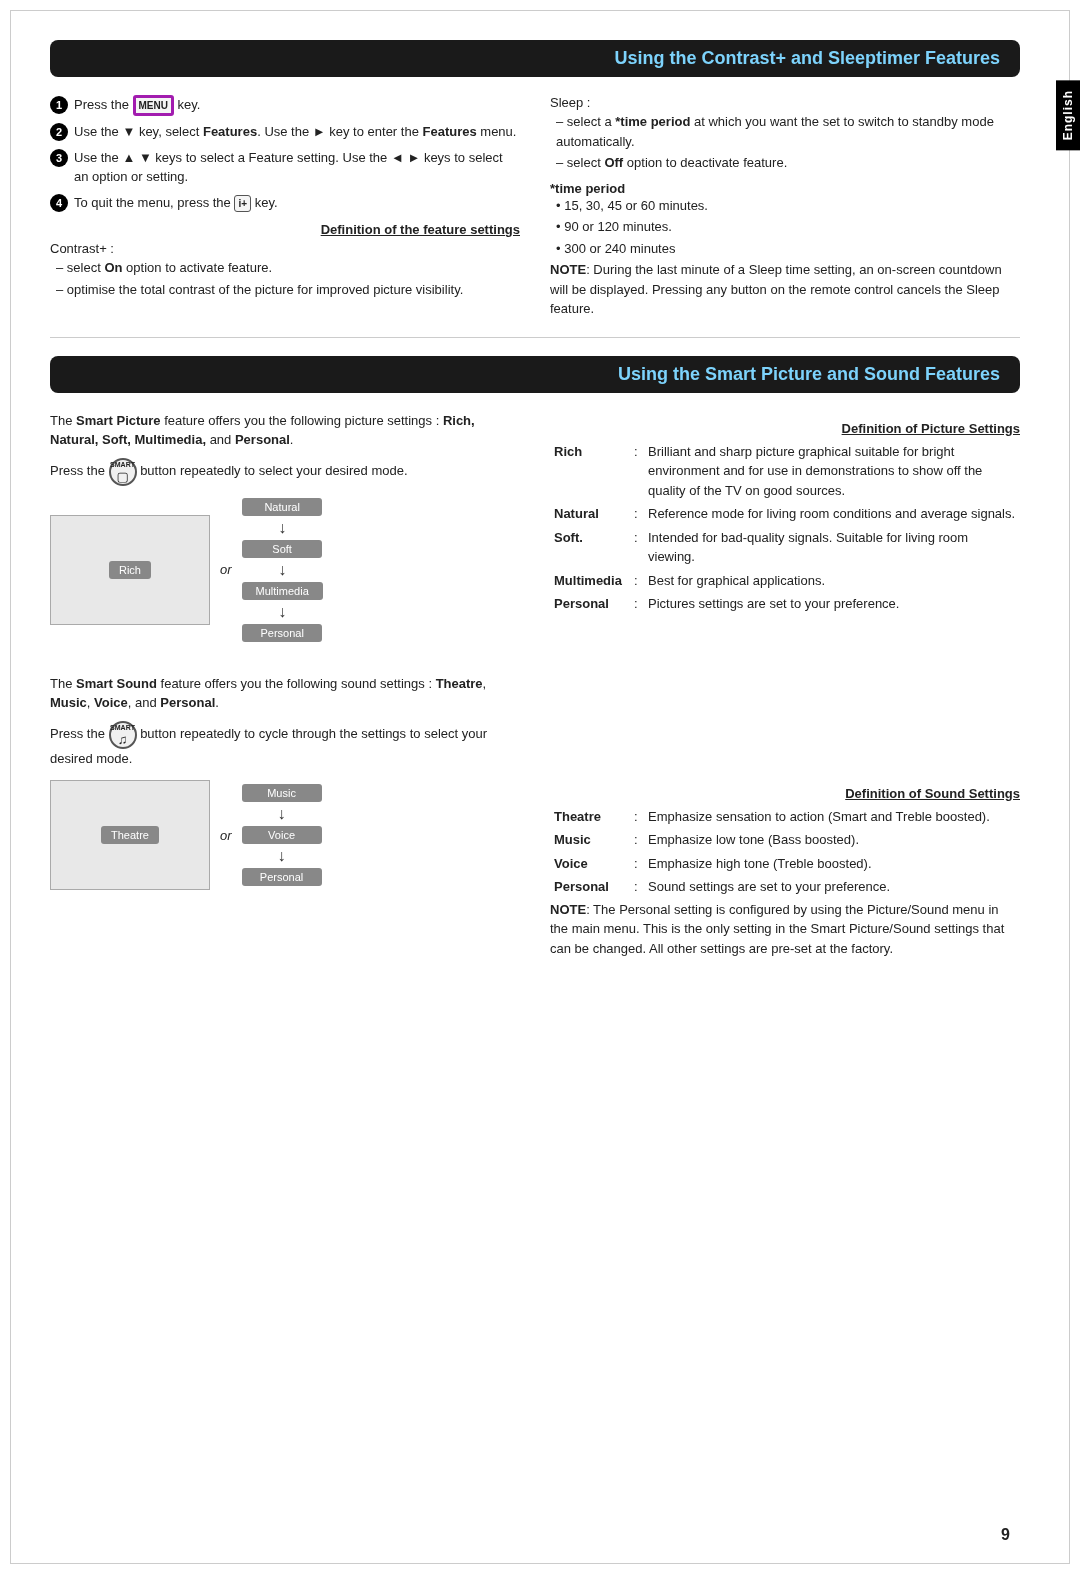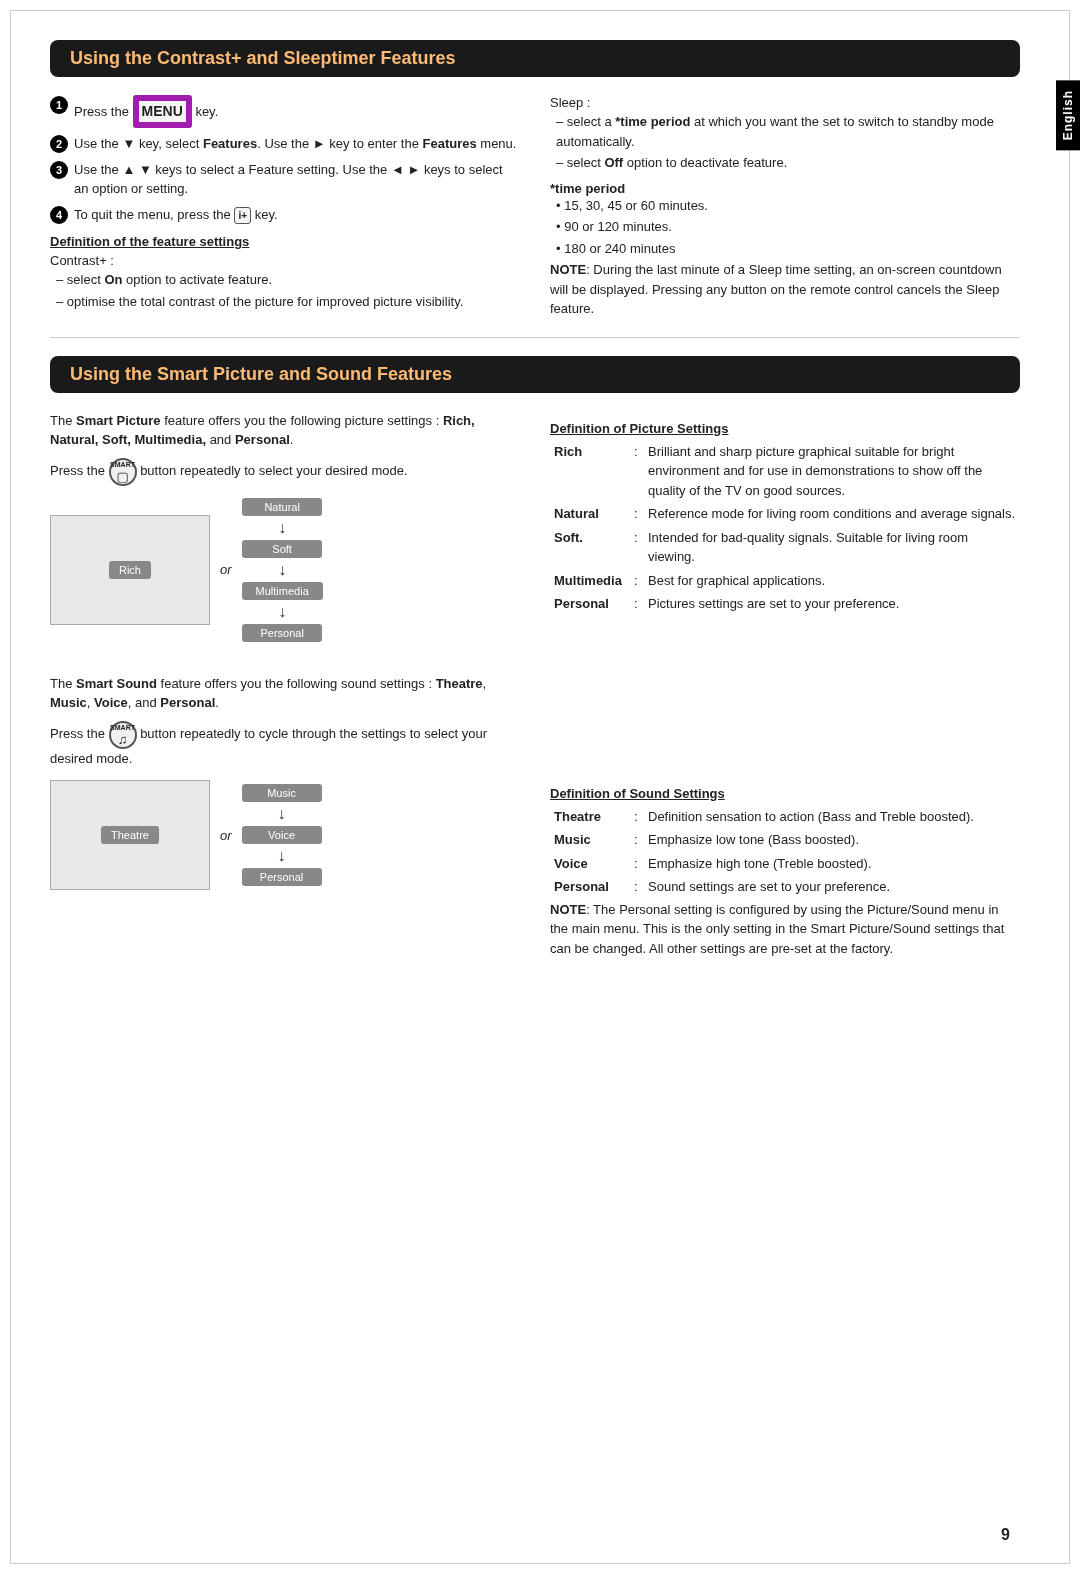--- a/index.html
+++ b/index.html
@@ -32,24 +32,24 @@
       transform: rotate(180deg);
       font-size: 12px;
       font-weight: bold;
       padding: 10px 5px;
       letter-spacing: 1px;
     }
 
     
     .section-header {
       background: #1a1a1a;
-      color: #fdba74;
+      color: #7dd3fc;
       font-size: 18px;
       font-weight: bold;
-      text-align: left;
+      text-align: right;
       padding: 8px 20px;
       border-radius: 8px;
       margin-bottom: 18px;
       margin-top: 10px;
     }
 
     .section {
       margin-bottom: 10px;
     }
 
@@ -100,20 +100,21 @@
     }
 
     .bold { font-weight: bold; }
 
     .def-heading {
       font-weight: bold;
       font-size: 13px;
       text-decoration: underline;
       margin-bottom: 4px;
       margin-top: 10px;
+      text-align: right;
     }
 
     .sub-heading {
       font-weight: normal;
       margin-bottom: 2px;
     }
 
     .dash-list {
       list-style: none;
       margin-left: 6px;
@@ -233,24 +234,24 @@
     }
 
     hr.section-divider {
       border: none;
       border-top: 1px solid #ccc;
       margin: 18px 0;
     }
 
     .inline-icon-menu {
       display: inline-block;
-      border: 6px solid #a21caf;
+      border: 3px solid #a21caf;
       border-radius: 3px;
       padding: 0 3px;
-      font-size: 14px;
+      font-size: 10px;
       background: #f5f5f5;
       font-weight: bold;
     }
 
     .inline-icon-info {
       display: inline-block;
       border: 1px solid #555;
       border-radius: 3px;
       padding: 0 3px;
       font-size: 10px;
@@ -304,21 +305,21 @@
         <li>select a <span class="bold">*time period</span> at which you want the set to switch to standby mode automatically.</li>
         <li>select <span class="bold">Off</span> option to deactivate feature.</li>
       </ul>
 
       <div style="margin-top:8px;">
         <span class="bold">*time period</span>
       </div>
       <ul class="bullet-list">
         <li>15, 30, 45 or 60 minutes.</li>
         <li>90 or 120 minutes.</li>
-        <li>180 or 240 minutes</li>
+        <li>300 or 240 minutes</li>
       </ul>
 
       <div class="note-box">
         <span class="bold">NOTE</span><span>: During the last minute of a Sleep time setting, an on-screen countdown will be displayed. Pressing any button on the remote control cancels the Sleep feature.</span>
       </div>
     </div>
   </div>
 </div>
 
 <hr class="section-divider">
@@ -419,21 +420,21 @@
         </table>
 
       <div style="height: 160px;"></div>
 
       <div class="def-heading">Definition of Sound Settings</div>
       <table class="def-table">
         <tbody>
             <tr>
           <td>Theatre</td>
           <td class="colon-col">:</td>
-          <td>Definition sensation to action (Bass and Treble boosted).</td>
+          <td>Emphasize sensation to action (Smart and Treble boosted).</td>
         </tr>
         <tr>
           <td>Music</td>
           <td class="colon-col">:</td>
           <td>Emphasize low tone (Bass boosted).</td>
         </tr>
         <tr>
           <td>Voice</td>
           <td class="colon-col">:</td>
           <td>Emphasize high tone (Treble boosted).</td>

